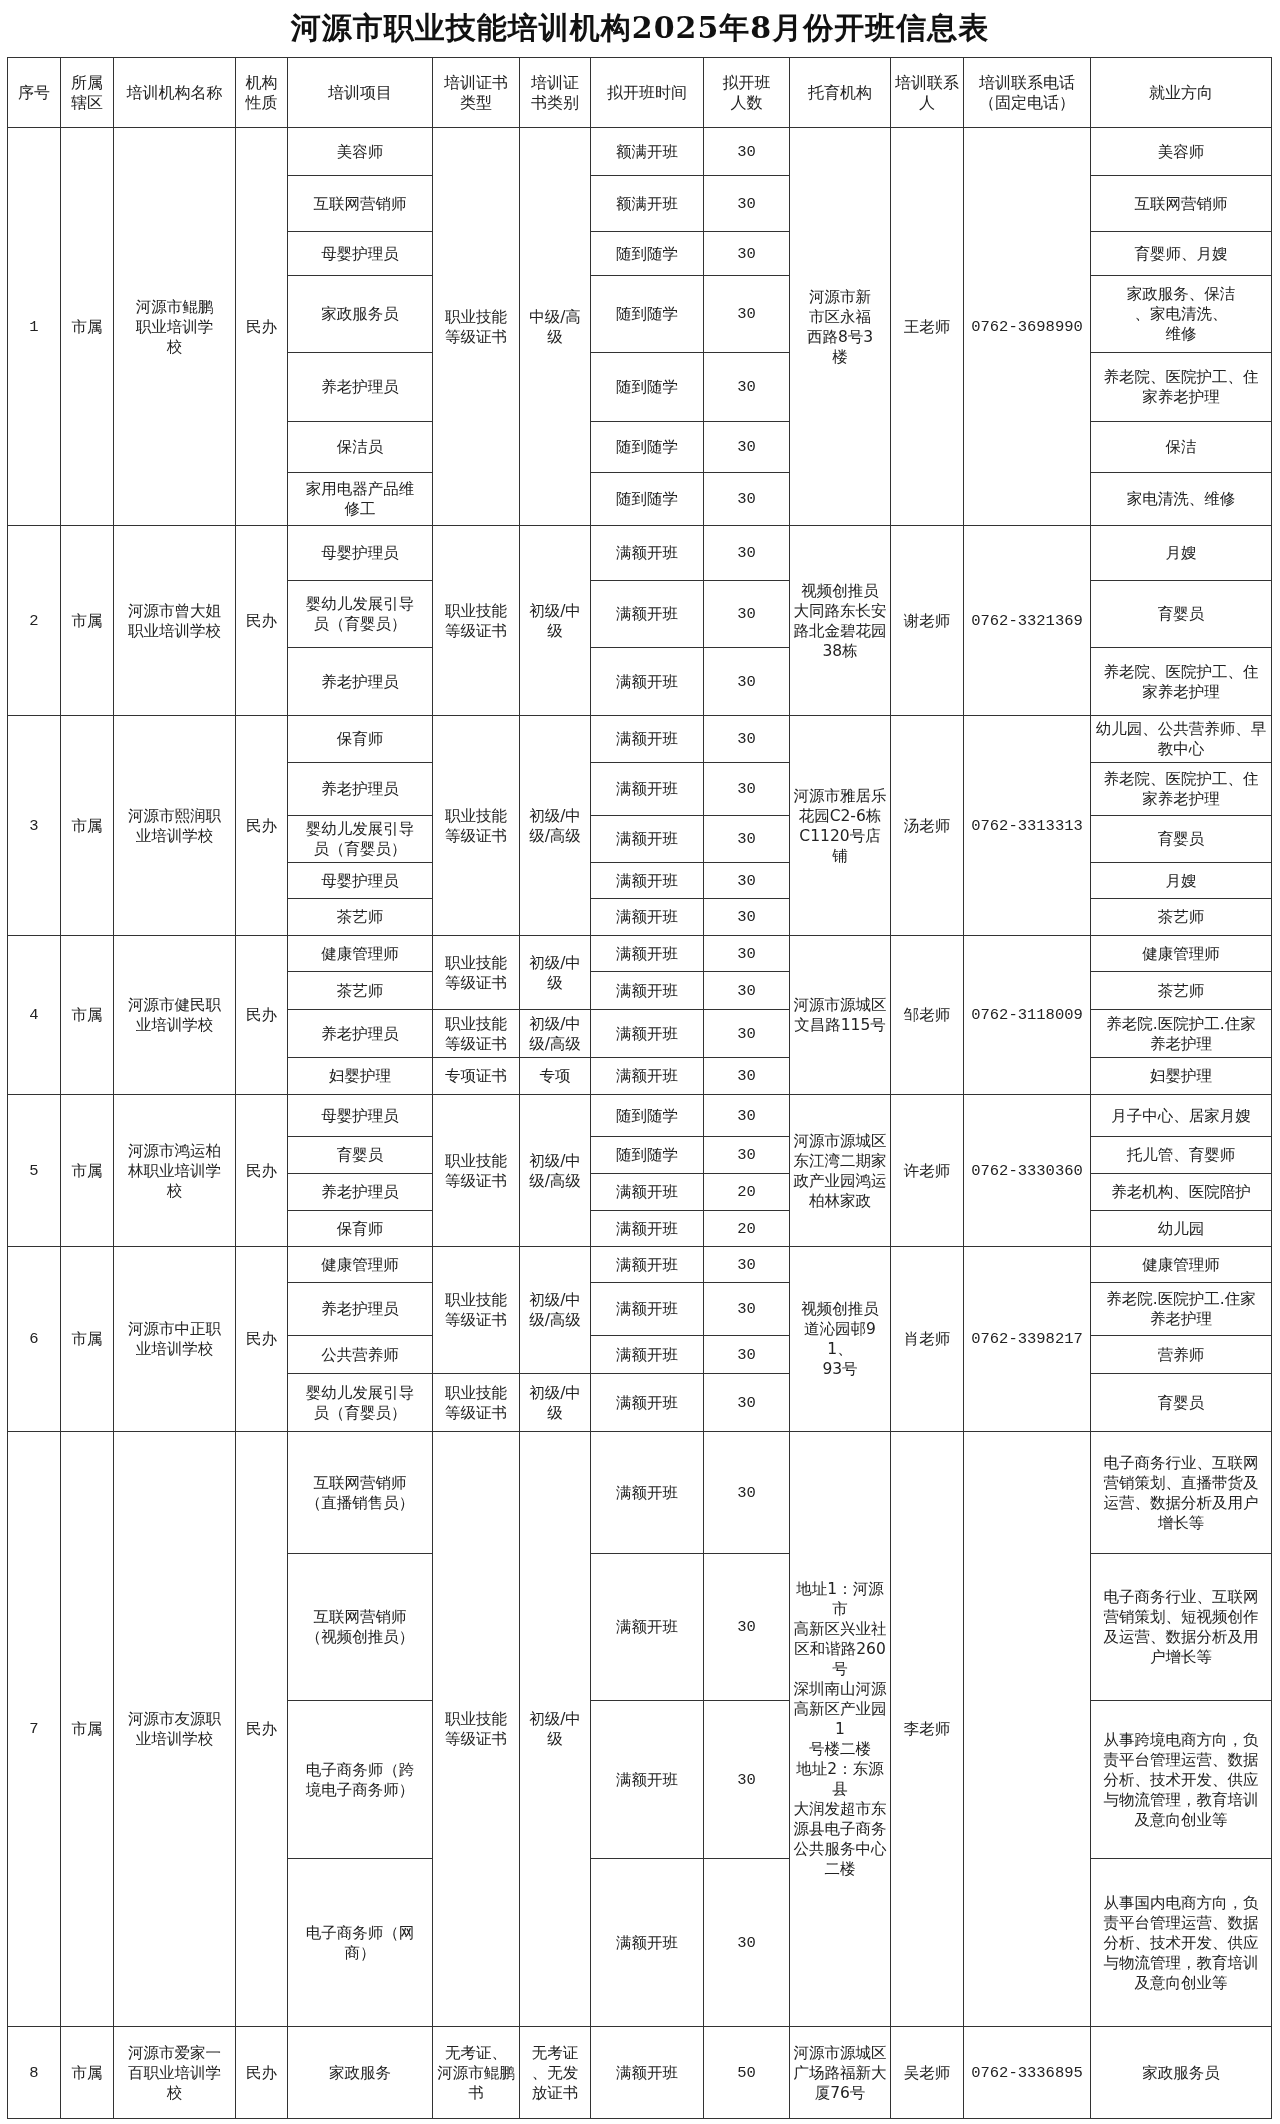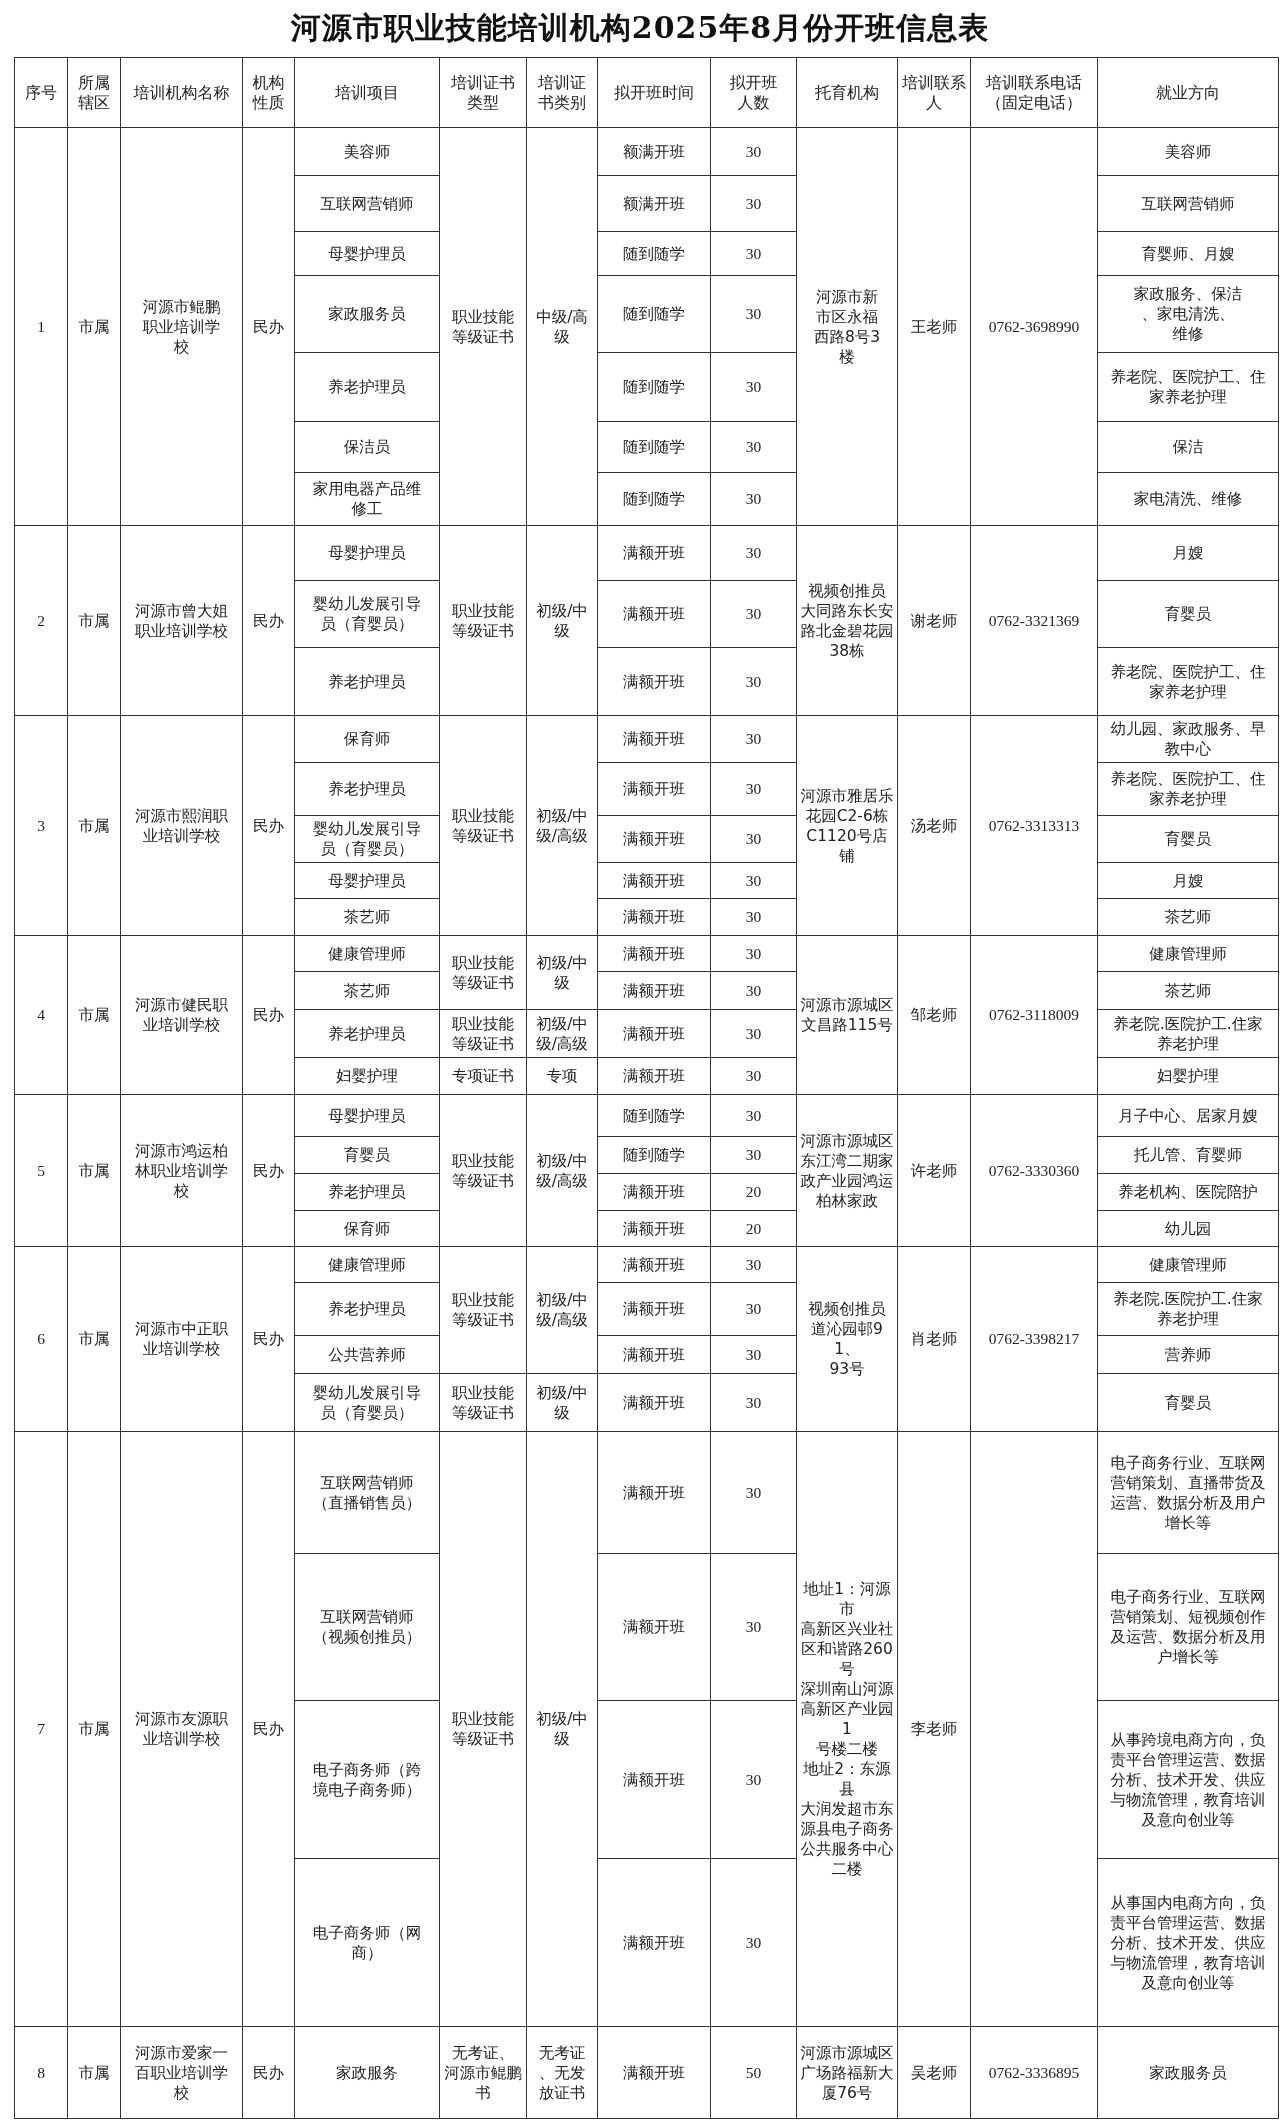--- a/index.html
+++ b/index.html
@@ -1,29 +1,29 @@
 <!DOCTYPE html>
 <html><head>
 <meta charset="utf-8">
 <style>
   html, body { margin: 0; padding: 0; background: #ffffff; }
   body { width: 1280px; height: 2124px; position: relative; overflow: hidden;
          font-family: "DejaVu Sans", "Liberation Sans", sans-serif; color: #1a1a1a; }
   .title { position: absolute; left: 0; top: 8px; width: 1280px; text-align: center;
            font-family: "DejaVu Serif", "Liberation Serif", serif; font-size: 30px;
            font-weight: bold; letter-spacing: 1px; color: #111; line-height: 40px; }
-  table.info { position: absolute; left: 14px; top: 57px; border-collapse: collapse;
+  table.info { position: absolute; left: 7px; top: 57px; border-collapse: collapse;
                table-layout: fixed; width: 1264px; }
   table.info td, table.info th {
     border: 1.5px solid #333; text-align: center; vertical-align: middle;
     font-size: 15.5px; line-height: 20px; padding: 0 2px; font-weight: normal;
     color: #222; white-space: pre-line; word-break: break-all; overflow: hidden;
   }
   table.info th { font-size: 16px; }
-  .num { font-family: Liberation Serif, serif; font-size: 15px; }
+  .num { font-family: Liberation Mono, monospace; font-size: 15px; }
 </style>
 </head>
 <body>
 
 <div class="title">河源市职业技能培训机构2025年8月份开班信息表</div>
 
 <table class="info">
   <colgroup>
     <col style="width:53px">
       <col style="width:53px">
@@ -172,21 +172,21 @@
 等级证书</td>
         <td rowspan="5">初级/中
 级/高级</td>
         <td>满额开班</td>
         <td class="num">30</td>
         <td rowspan="5">河源市雅居乐
 花园C2-6栋
 C1120号店铺</td>
         <td rowspan="5">汤老师</td>
         <td rowspan="5" class="num">0762-3313313</td>
-        <td>幼儿园、家政服务、早
+        <td>幼儿园、公共营养师、早
 教中心</td>
       </tr>
       <tr style="height: 53px;">
         <td>养老护理员</td>
         <td>满额开班</td>
         <td class="num">30</td>
         <td>养老院、医院护工、住
 家养老护理</td>
       </tr>
       <tr style="height: 47px;">

